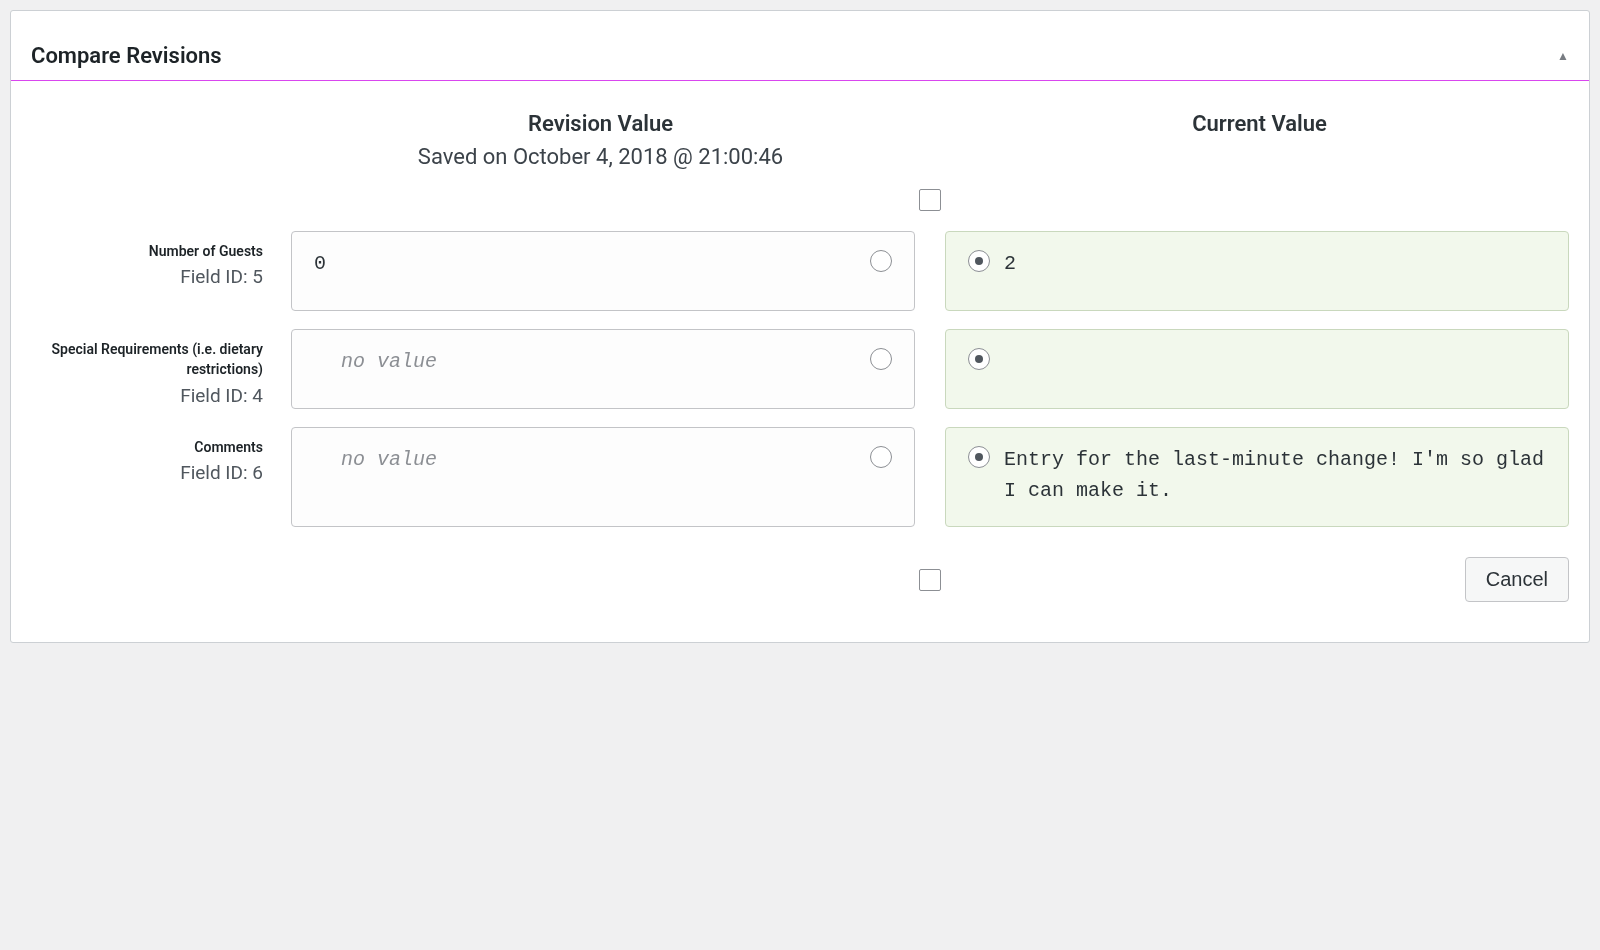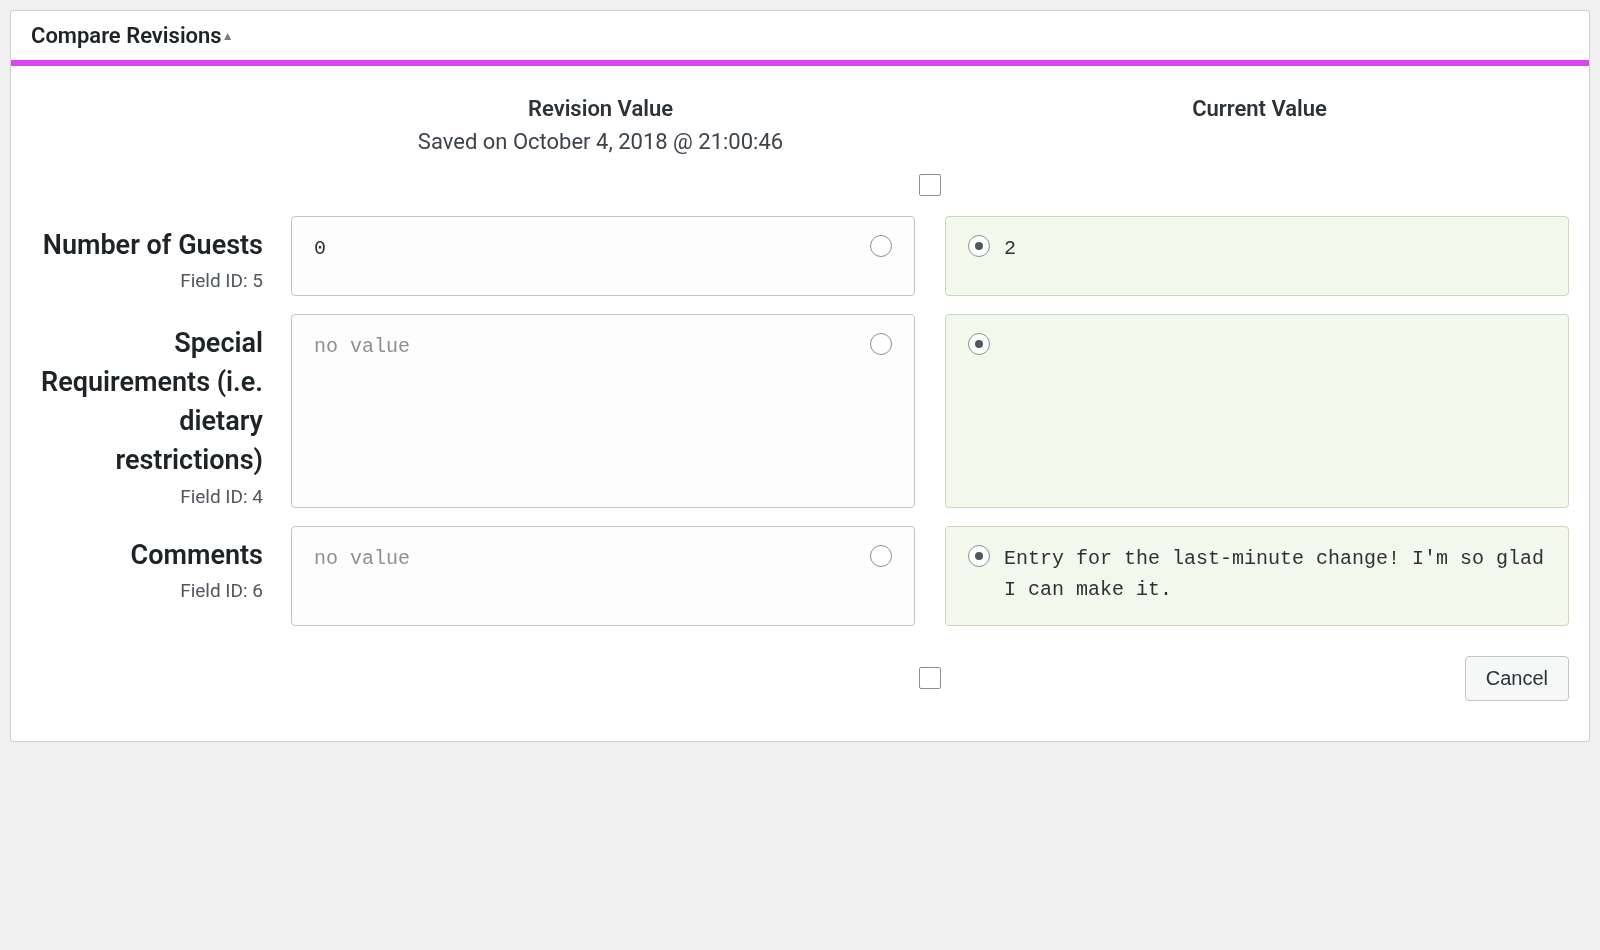--- a/index.html
+++ b/index.html
@@ -14,24 +14,25 @@
       color: #2c3338;
     }
     .panel {
       background: #fff;
       border: 1px solid #ccd0d4;
       border-radius: 3px;
     }
     .panel-header {
       display: flex;
       align-items: center;
-      justify-content: flex-start;
+      justify-content: space-between;
       padding: 12px 20px;
-      border-bottom: 6px solid #d946ef;
-      cursor: pointer;
+      border-bottom: 1px solid #d946ef;
+      cursor: pointer;
+      margin-top: 20px;
     }
     .panel-title {
       font-size: 22px;
       font-weight: 600;
       color: #1d2327;
     }
     .collapse-icon {
       color: #787c82;
       font-size: 12px;
     }
@@ -97,21 +98,21 @@
       margin-bottom: 18px;
     }
     .field-label-area {
       width: 260px;
       flex-shrink: 0;
       text-align: right;
       padding-right: 28px;
       padding-top: 10px;
     }
     .field-label {
-      font-size: 27px;
+      font-size: 14px;
       font-weight: 600;
       color: #1d2327;
       line-height: 1.45;
     }
     .field-id {
       font-size: 19px;
       font-weight: 400;
       color: #50575e;
       margin-top: 4px;
     }
@@ -167,21 +168,23 @@
     }
     .value-text {
       font-family: Menlo, Consolas, "Courier New", monospace;
       font-size: 20px;
       line-height: 1.55;
       color: #2c3338;
       word-wrap: break-word;
       flex: 1;
     }
     .value-text.no-value {
+      font-style: italic;
       color: #8c8f94;
+      margin-left: 27px;
     }
     .bottom-row {
       display: flex;
       align-items: center;
       margin-top: 30px;
       padding-left: 260px;
       position: relative;
     }
     .bottom-chk-wrap {
       position: absolute;

